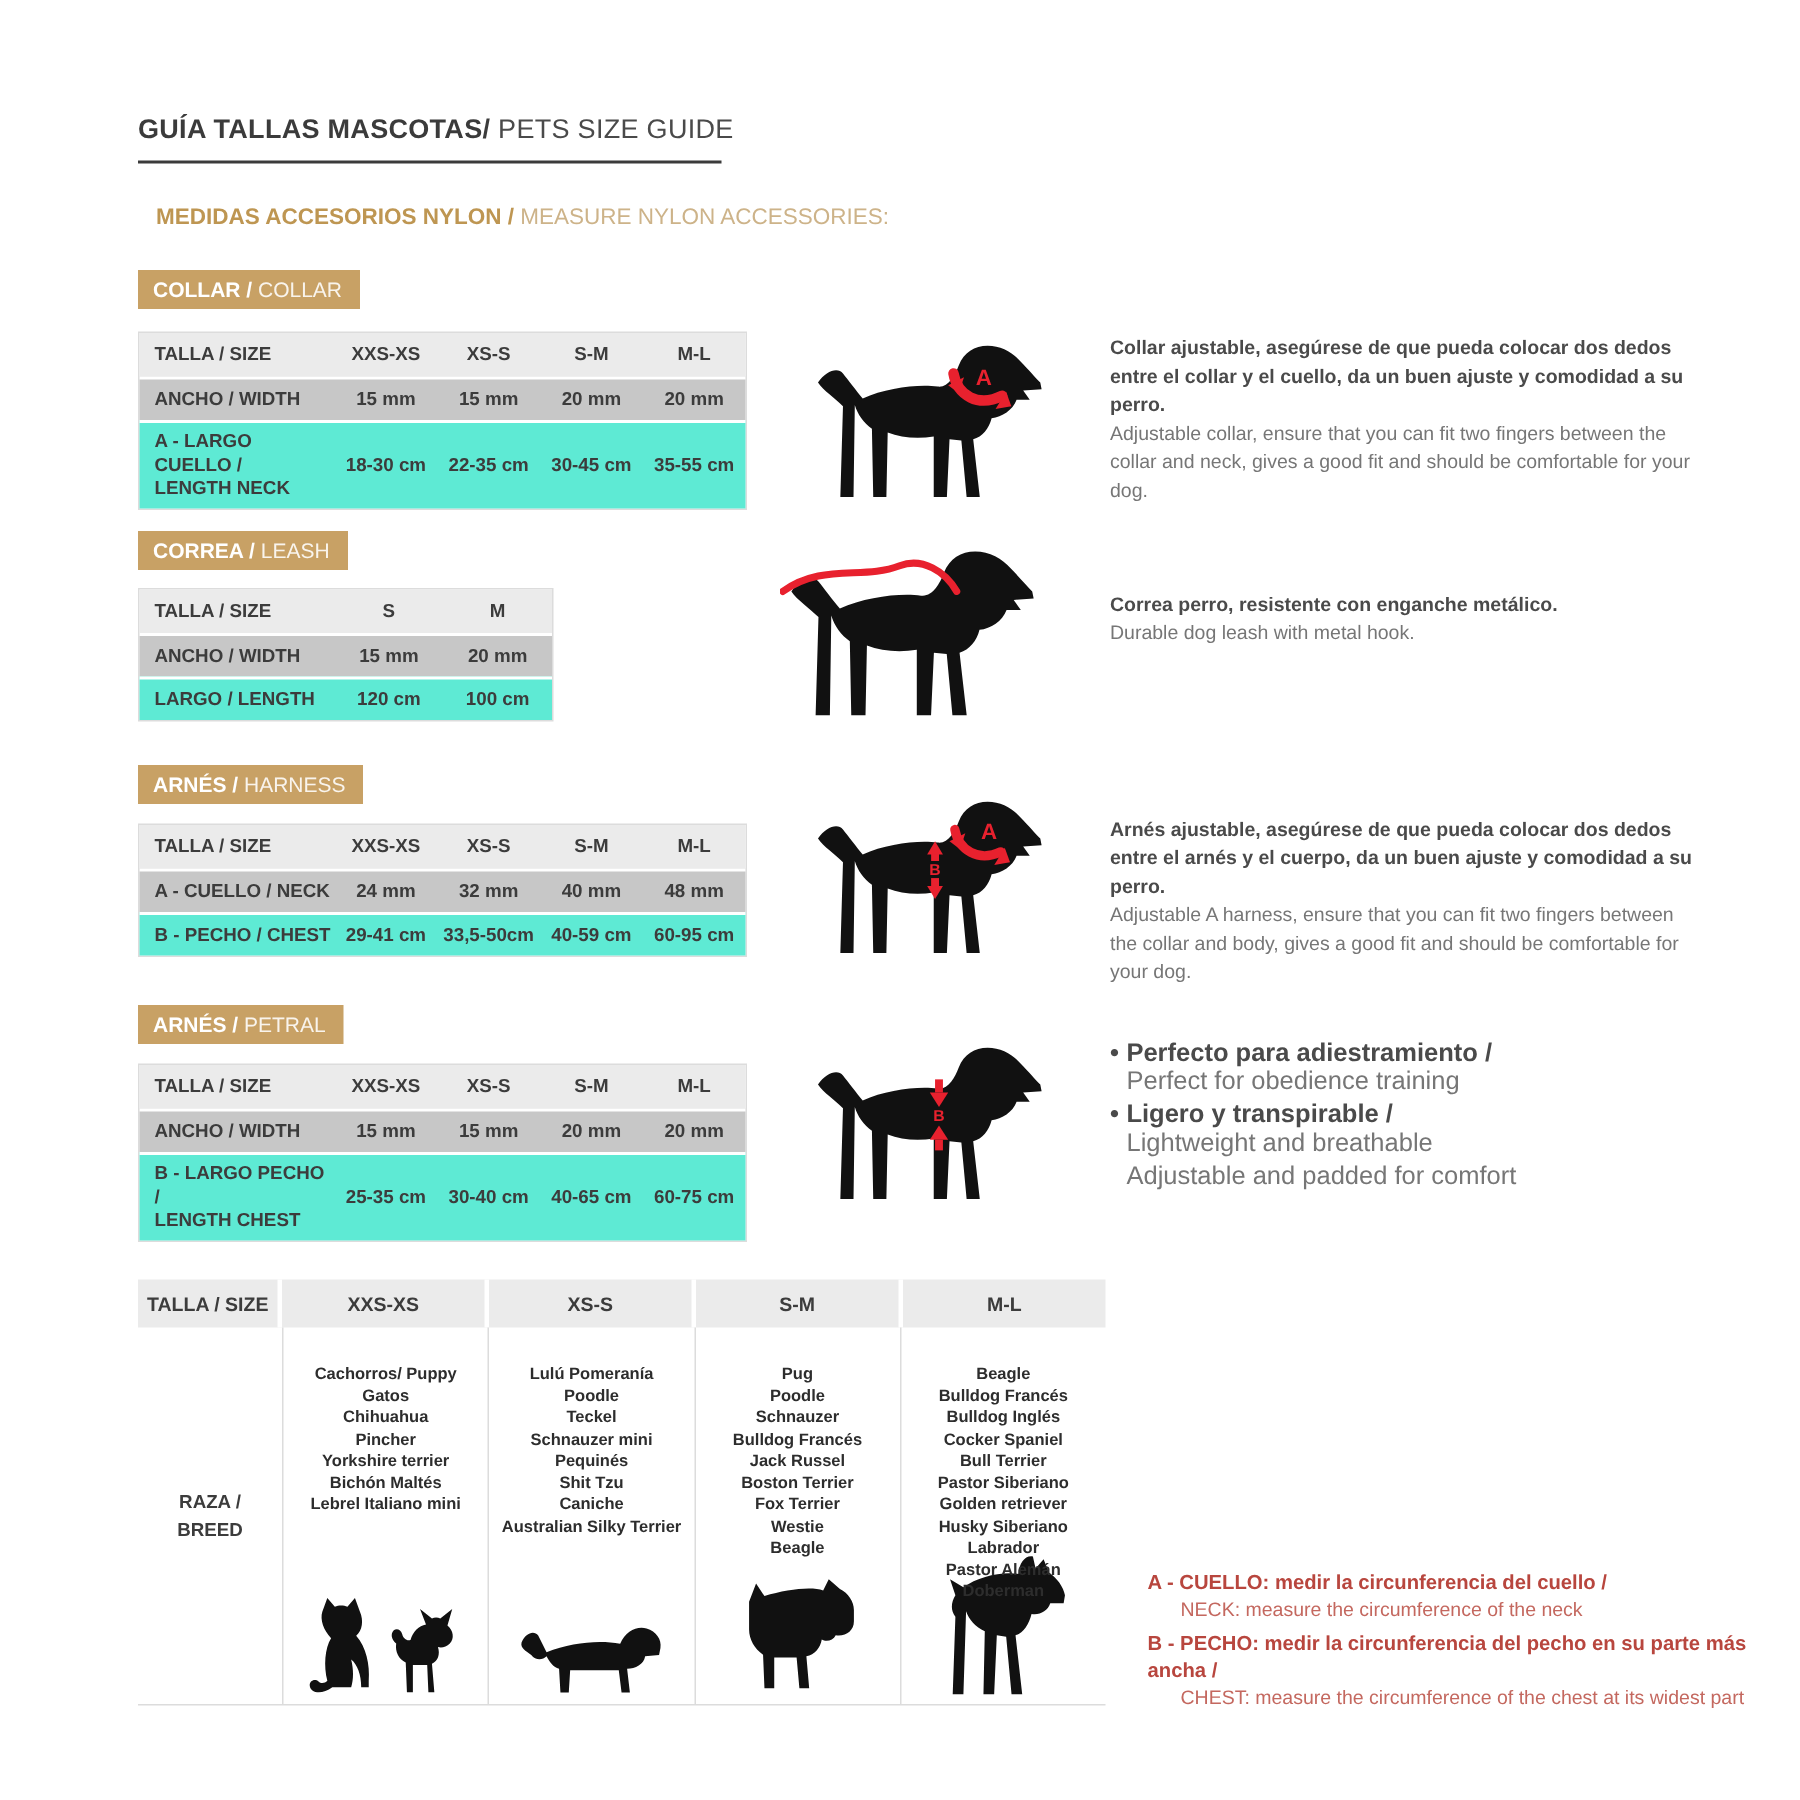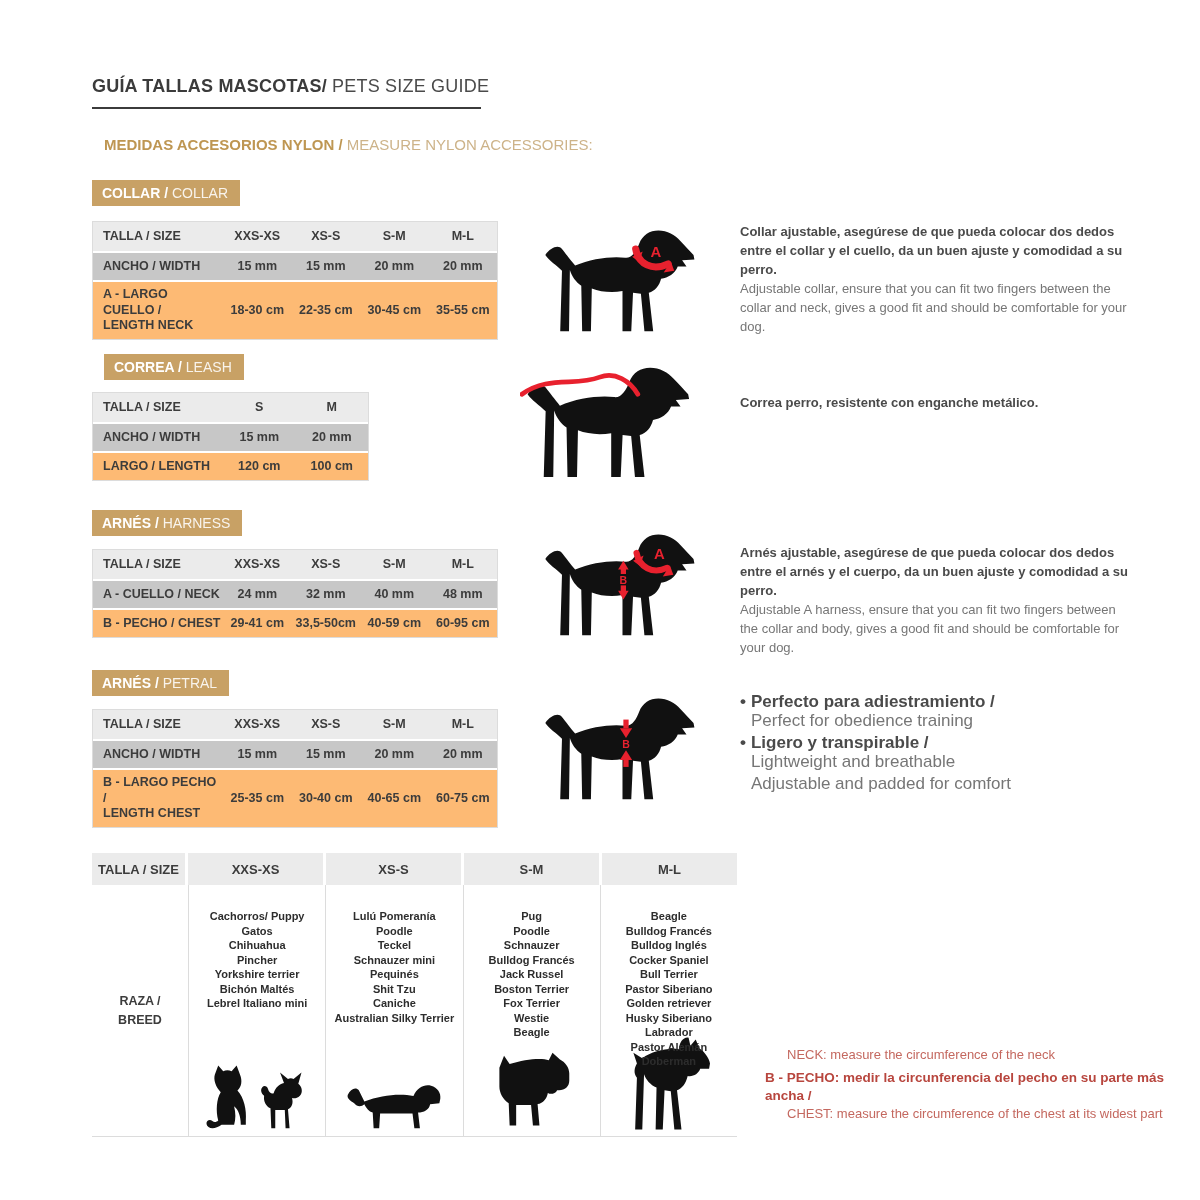--- a/index.html
+++ b/index.html
@@ -28,21 +28,21 @@
   .badge{background:var(--accent-tan,#C8A165);color:#fff;font-size:14px;font-weight:700;
          padding:5px 12px 5px 10px;display:inline-block;white-space:nowrap;}
   .badge .b2{font-weight:400;color:rgba(255,255,255,.88);}
 
   
   .size-table{background:#fff;border:1px solid #dcdcdc;}
   .trow{display:flex;min-height:29px;}
   .trow + .trow{border-top:2px solid #fff;}
   .shade-light{background:#EBEBEB;}
   .shade-dark{background:#C7C7C7;}
-  .shade-white{background:#fdba74;}
+  .shade-white{background:#5eead4;}
   .tcell{flex:1;display:flex;flex-direction:column;align-items:center;justify-content:center;
          font-weight:700;font-size:12.5px;color:#3c3c3c;text-align:center;padding:5px 2px;line-height:1.25;}
   .tcell.tlabel{flex:0 0 130px;align-items:flex-start;text-align:left;padding-left:10px;}
 
   
   .desc{font-size:13px;line-height:19px;}
   .desc .es{font-weight:700;color:#4a4a4a;}
   .desc .en{font-weight:400;color:#767676;}
 
   
@@ -136,21 +136,21 @@
   <polygon class="red-shape" points="107,42 119,36 115,48"></polygon>
   <polygon class="red-shape" points="143,60 151,47 155,58"></polygon>
   <text class="marker" x="134" y="42">A</text>
 </svg>
 
 <div class="abs desc" style="left:740px;top:222px;width:388px;">
   <p class="es">Collar ajustable, asegúrese de que pueda colocar dos dedos entre el collar y el cuello, da un buen ajuste y comodidad a su perro.</p>
   <p class="en">Adjustable collar, ensure that you can fit two fingers between the collar and neck, gives a good fit and should be comfortable for your dog.</p>
 </div>
 
-<div class="abs" style="left:104px;top:354px;">
+<div class="abs" style="left:92px;top:354px;">
   <span class="badge"><span>CORREA / </span><span class="b2">LEASH</span></span>
 </div>
 <div class="abs size-table" style="left:92px;top:392px;width:277px;">
     <div class="trow shade-light">
       <div class="tcell tlabel">
         <div>TALLA / SIZE</div>
       </div>
       <div class="tcell">S</div>
       <div class="tcell">M</div>
     </div>
@@ -170,20 +170,21 @@
     </div>
   </div>
 
 <svg class="abs" style="left:520px;top:356px;" width="190" height="124" viewBox="0 0 200 130">
   <path class="dog-fill" d="M8,40 C14,31 23,28 27,33 C31,38 37,46 42,52 C60,44 84,41 99,43 C107,44 112,35 115,27 C119,17 127,12 137,12 C147,12 156,17 162,24 C168,30 173,36 177,40 L178,45 L164,46 L169,53 L159,53 C156,61 148,66 140,67 C138,75 133,81 126,83 L131,127 L121,127 L117,84 L108,83 L106,127 L96,127 L96,81 C84,83 71,82 61,78 L60,127 L50,127 L49,75 C43,71 38,64 36,57 L35,127 L25,127 L27,58 C21,52 12,46 8,40 Z"></path>
   <path class="leash-line" d="M2,40 C30,20 58,32 84,22 C100,16 116,26 124,40"></path>
 </svg>
 
 <div class="abs desc" style="left:740px;top:393px;width:388px;">
   <p class="es">Correa perro, resistente con enganche metálico.</p>
+  <p class="en">Durable dog leash with metal hook.</p>
 </div>
 
 <div class="abs" style="left:92px;top:510px;">
   <span class="badge"><span>ARNÉS / </span><span class="b2">HARNESS</span></span>
 </div>
 <div class="abs size-table" style="left:92px;top:549px;width:406px;">
     <div class="trow shade-light">
       <div class="tcell tlabel">
         <div>TALLA / SIZE</div>
       </div>
@@ -376,19 +377,20 @@
         <svg width="92" height="98" viewBox="0 0 102 110">
           <path class="sil" d="M15,32 L11,20 L21,26 C32,18 50,14 62,16 C63,8 67,2 73,3 L75,12 L81,5 L85,15 C91,19 96,26 97,32 L96,38 L86,38 C84,44 78,47 72,46 C70,54 66,60 60,62 L65,106 L57,106 L53,63 L46,62 L44,106 L36,106 L37,59 C30,56 25,50 23,44 L21,106 L13,106 L15,48 C11,43 12,37 15,32 Z"></path>
         </svg>
       </div>
     </div>
   </div>
 </div>
 
 <div class="abs notes" style="left:765px;top:1046px;width:432px;">
   <div class="note">
+    <div class="n-bold">A - CUELLO: medir la circunferencia del cuello /</div>
     <div class="n-light">NECK: measure the circumference of the neck</div>
   </div>
   <div class="note">
     <div class="n-bold">B - PECHO: medir la circunferencia del pecho en su parte más ancha /</div>
     <div class="n-light">CHEST: measure the circumference of the chest at its widest part</div>
   </div>
 </div>
 
 </body></html>

